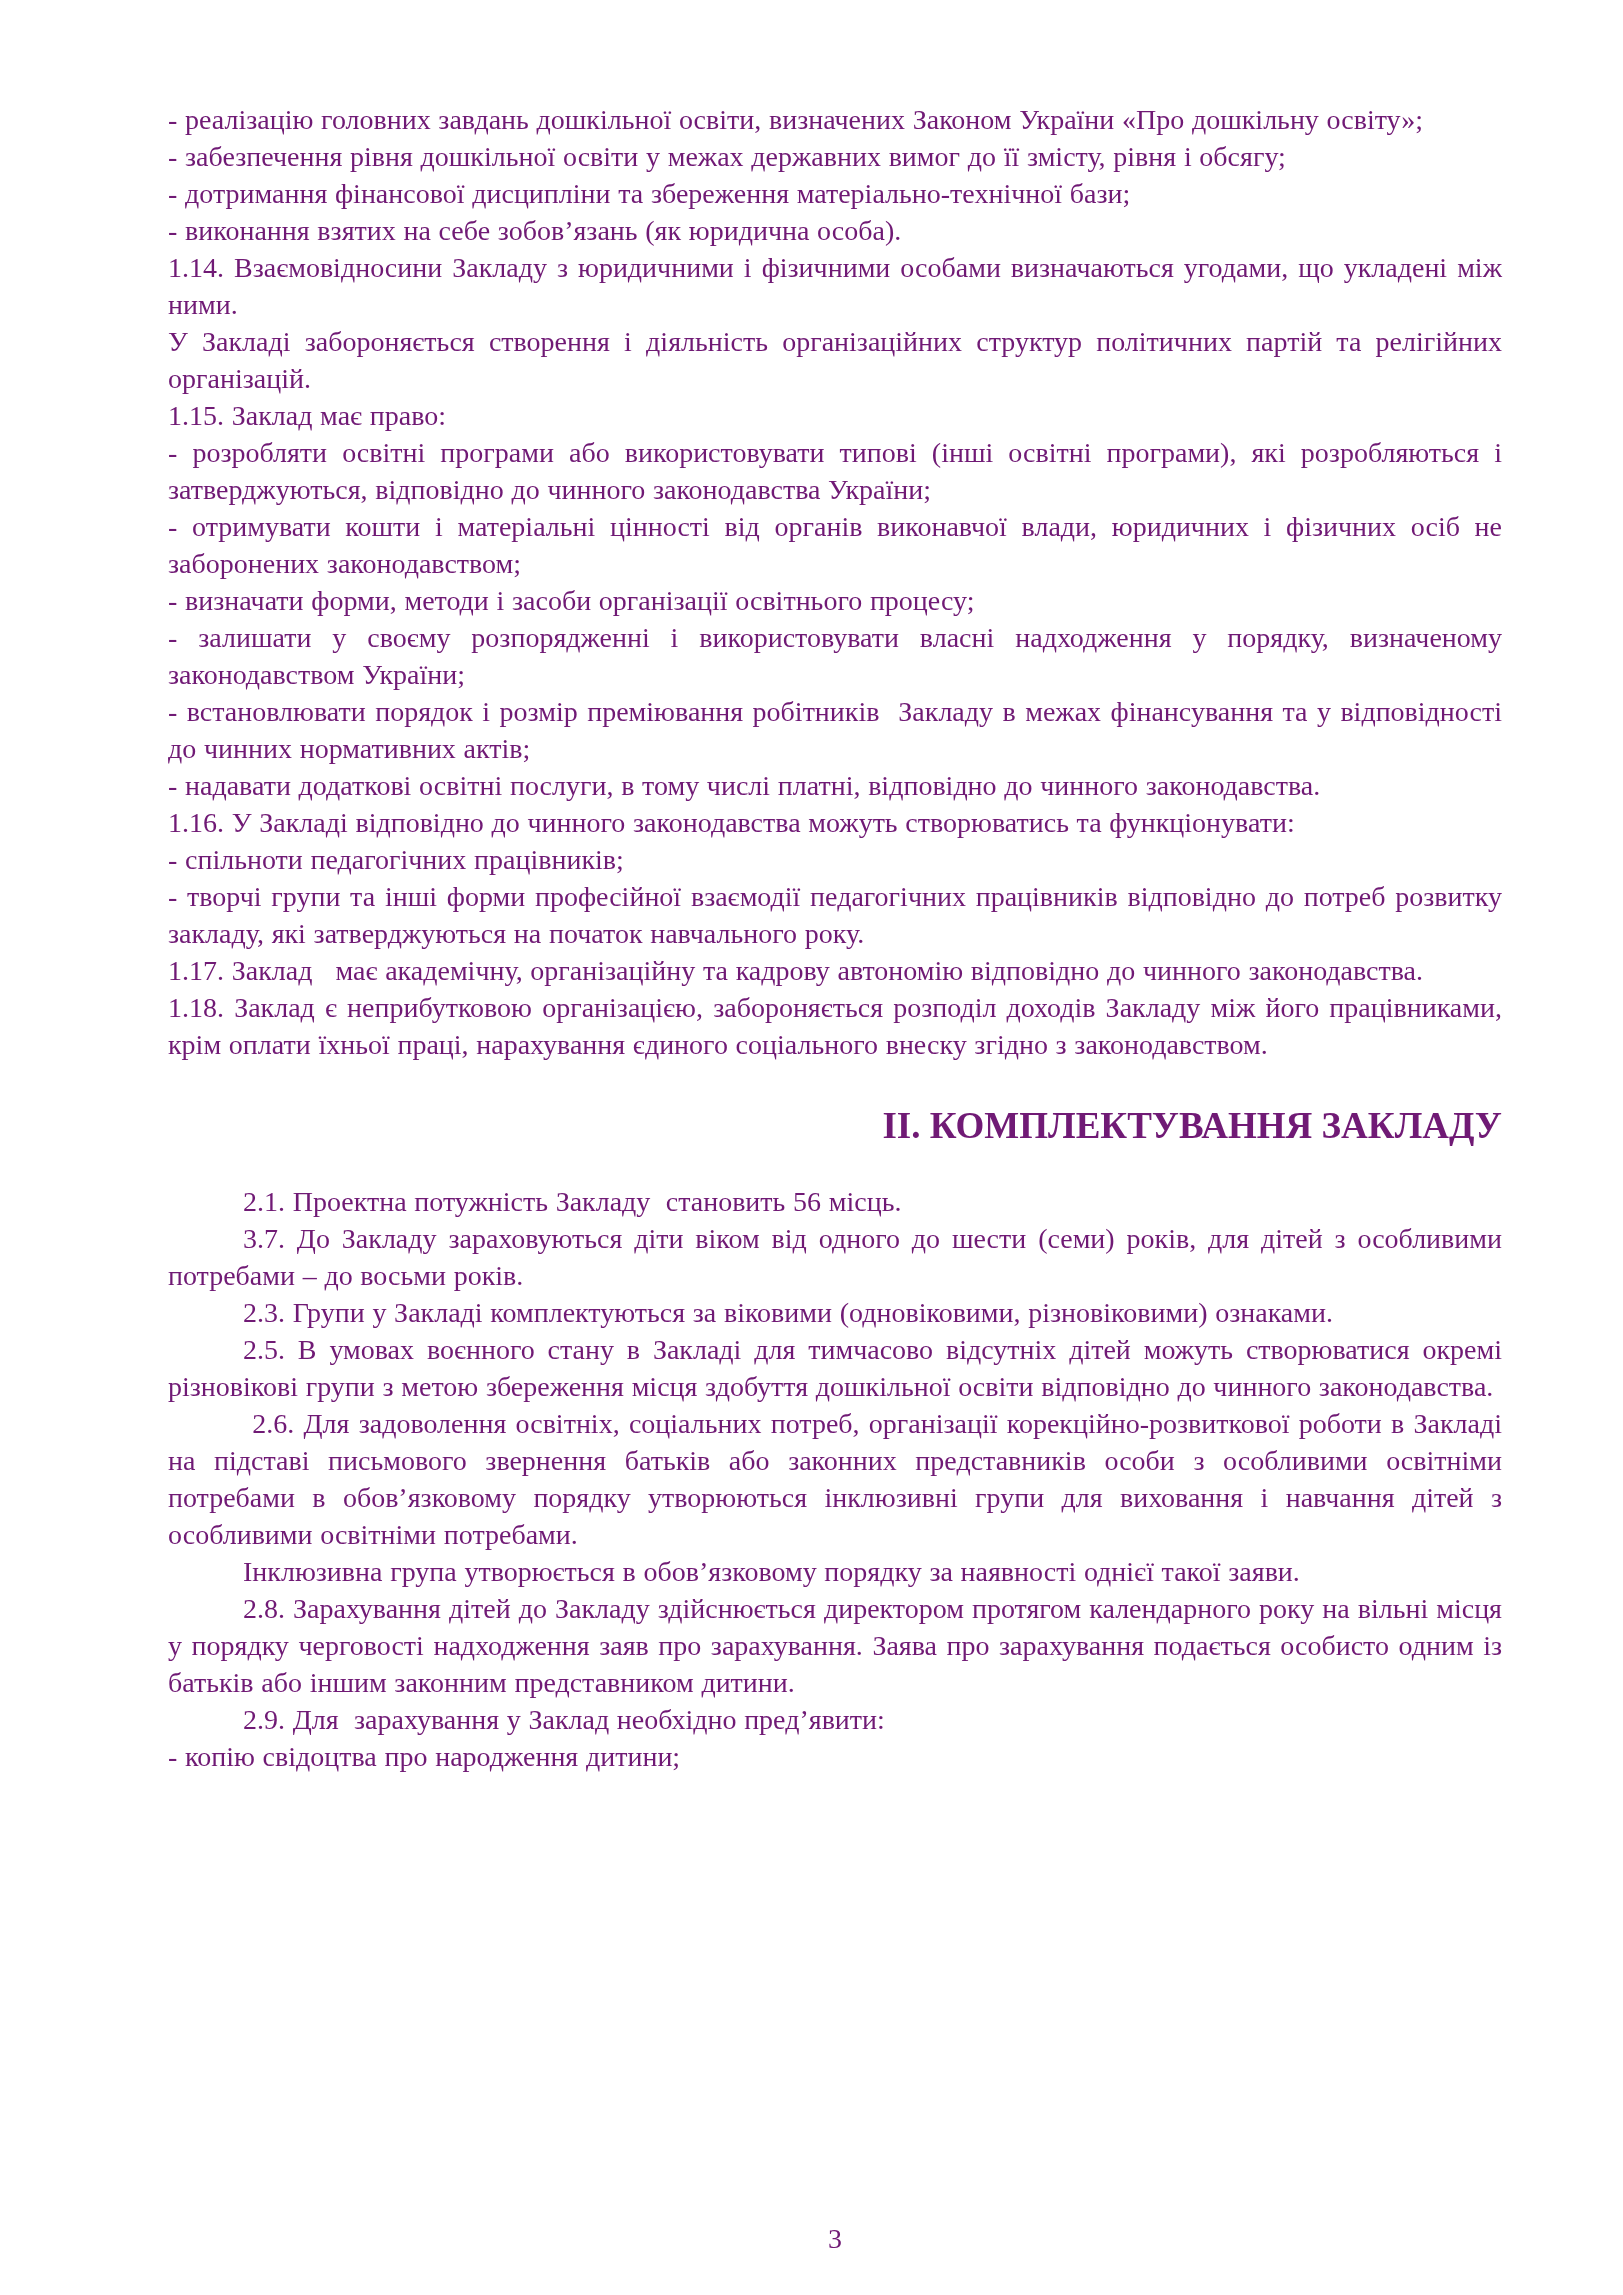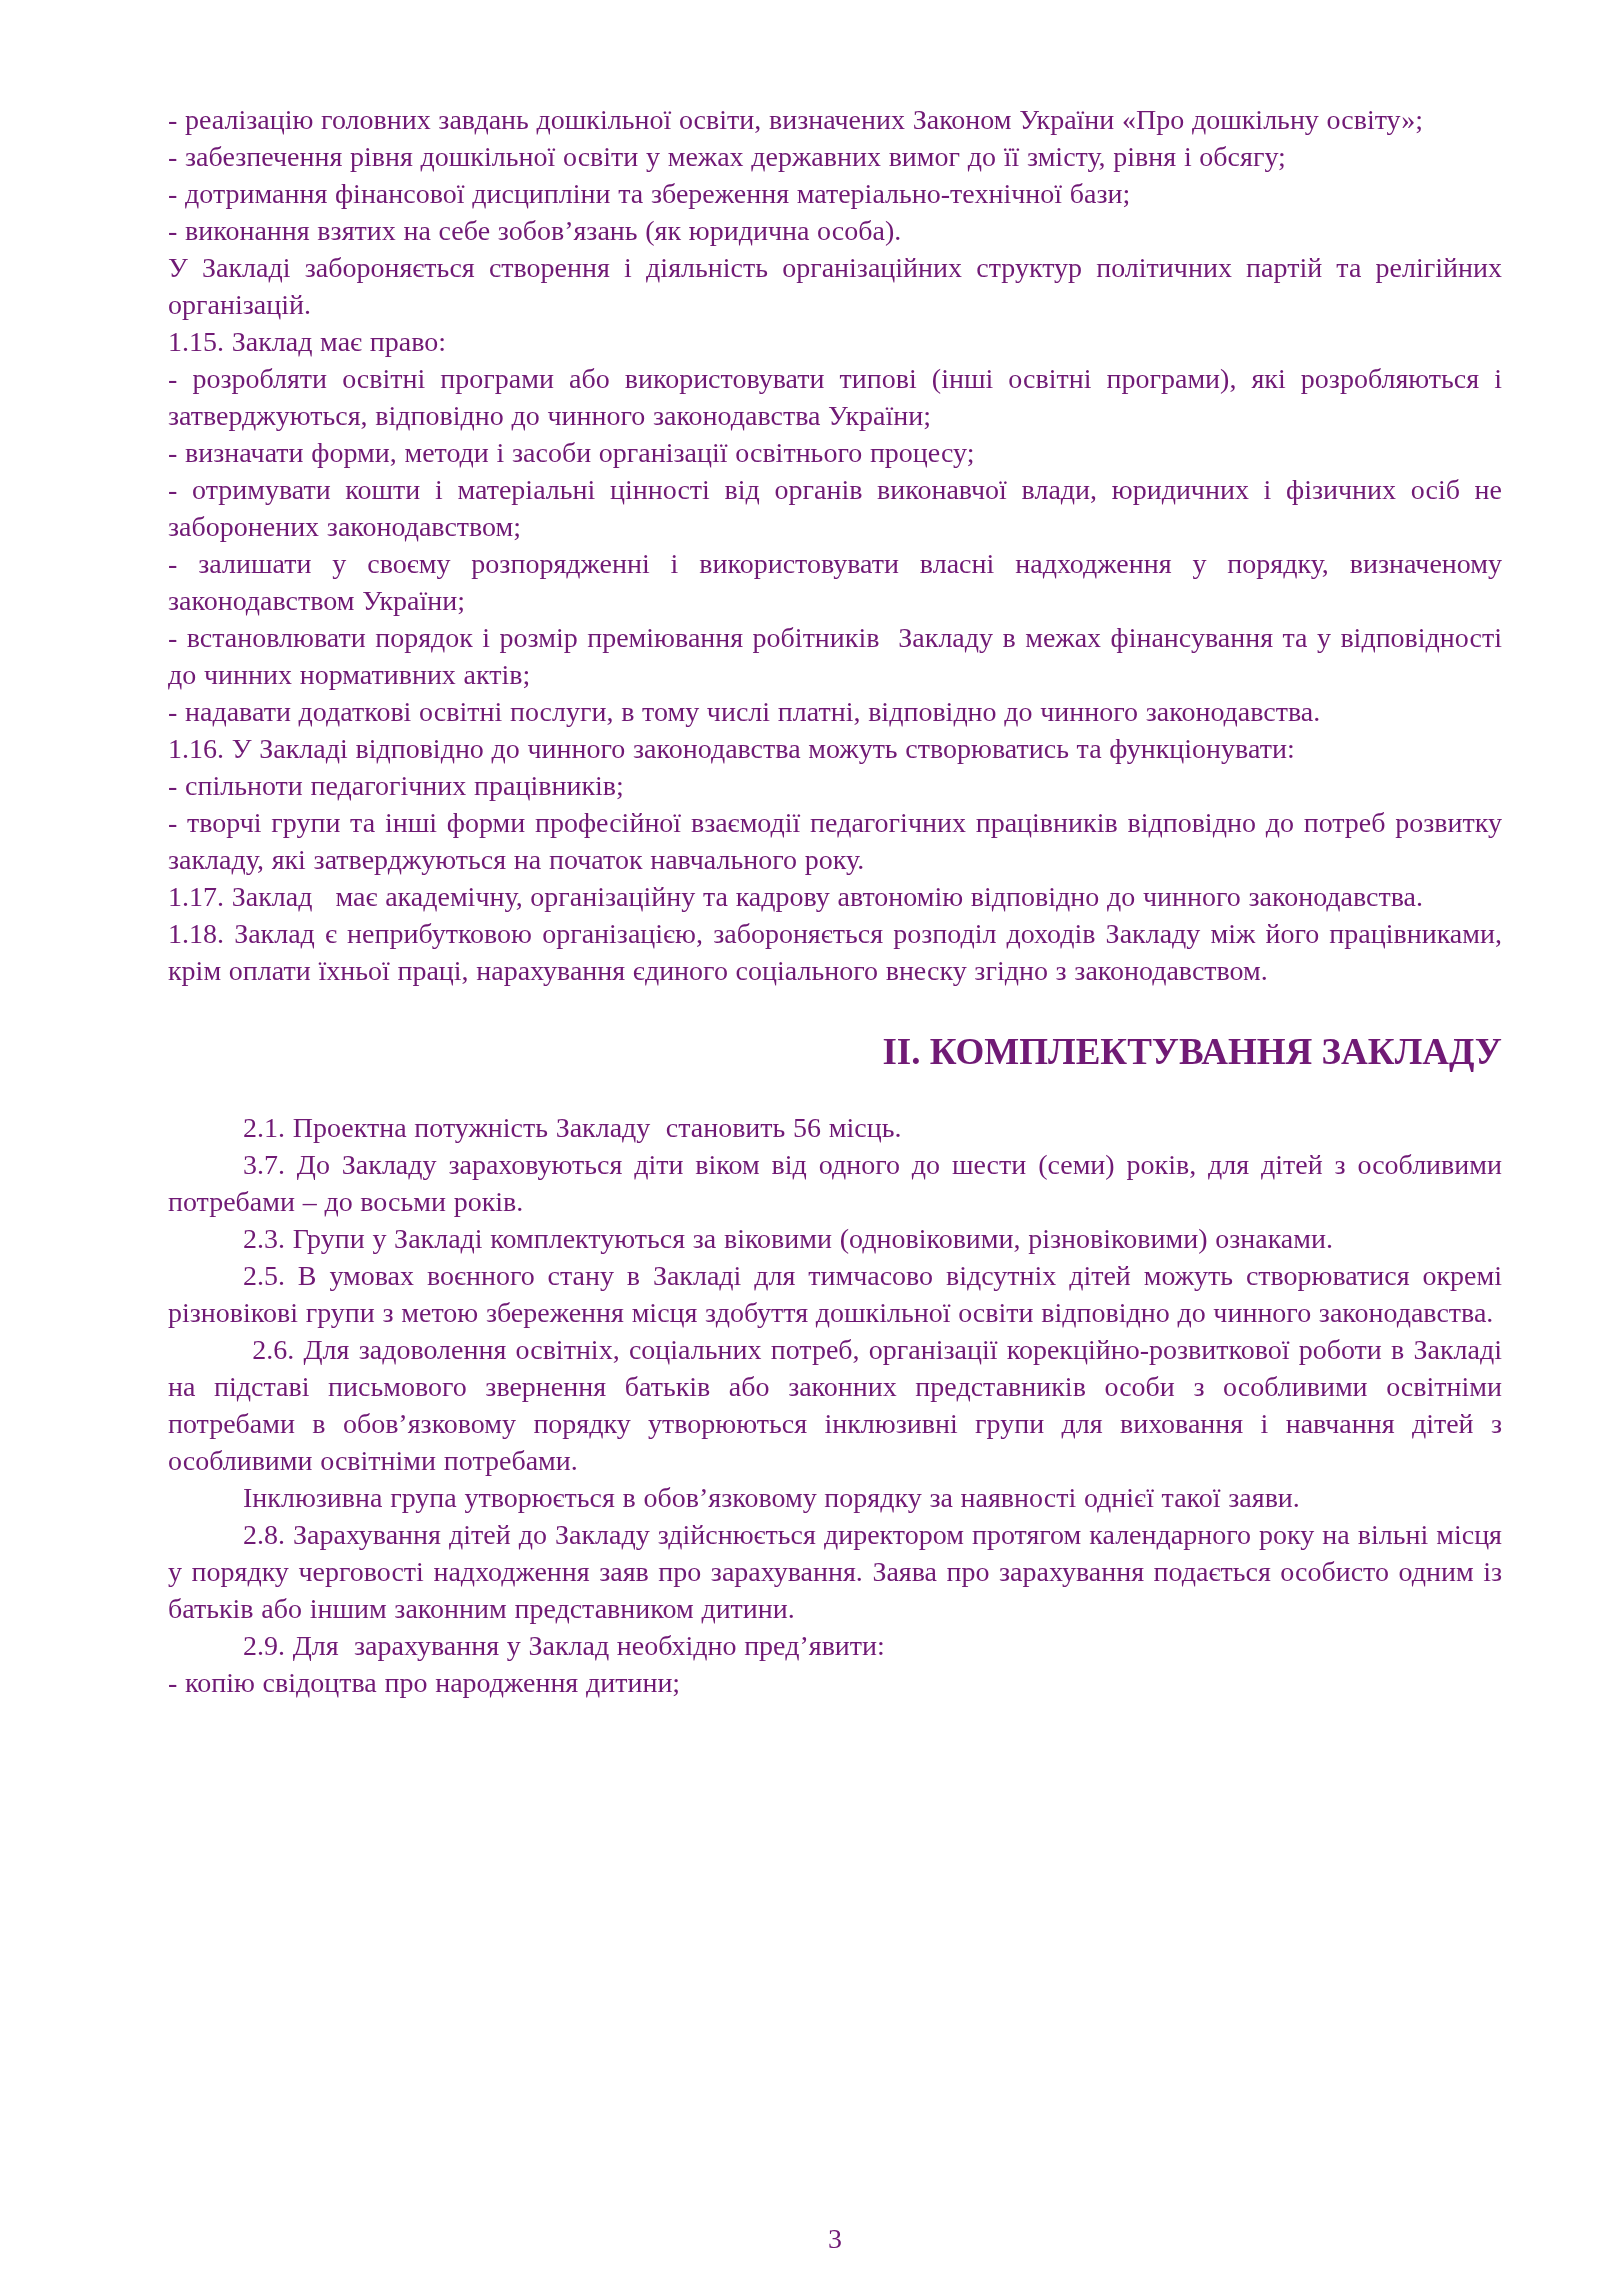--- a/index.html
+++ b/index.html
@@ -47,25 +47,26 @@
 </style>
 </head>
 <body>
 
 <div class="page">
   <div class="text-block">
       <p class="body">- реалізацію головних завдань дошкільної освіти, визначених Законом України «Про дошкільну освіту»;</p>
       <p class="body">- забезпечення рівня дошкільної освіти у межах державних вимог до її змісту, рівня і обсягу;</p>
       <p class="body">- дотримання фінансової дисципліни та збереження матеріально-технічної бази;</p>
       <p class="body">- виконання взятих на себе зобов’язань (як юридична особа).</p>
+      <p class="body">1.14. Взаємовідносини Закладу з юридичними і фізичними особами визначаються угодами, що укладені між ними.</p>
       <p class="body">У Закладі забороняється створення і діяльність організаційних структур політичних партій та релігійних організацій.</p>
       <p class="body">1.15. Заклад має право:</p>
       <p class="body">- розробляти освітні програми або використовувати типові (інші освітні програми), які розробляються і затверджуються, відповідно до чинного законодавства України;</p>
+      <p class="body">- отримувати кошти і матеріальні цінності від органів виконавчої влади, юридичних і фізичних осіб не заборонених законодавством;</p>
       <p class="body">- визначати форми, методи і засоби організації освітнього процесу;</p>
-      <p class="body">- отримувати кошти і матеріальні цінності від органів виконавчої влади, юридичних і фізичних осіб не заборонених законодавством;</p>
       <p class="body">- залишати у своєму розпорядженні і використовувати власні надходження у порядку, визначеному законодавством України;</p>
       <p class="body">- встановлювати порядок і розмір преміювання робітників  Закладу в межах фінансування та у відповідності до чинних нормативних актів;</p>
       <p class="body">- надавати додаткові освітні послуги, в тому числі платні, відповідно до чинного законодавства.</p>
       <p class="body">1.16. У Закладі відповідно до чинного законодавства можуть створюватись та функціонувати:</p>
       <p class="body">- спільноти педагогічних працівників;</p>
       <p class="body">- творчі групи та інші форми професійної взаємодії педагогічних працівників відповідно до потреб розвитку закладу, які затверджуються на початок навчального року.</p>
       <p class="body">1.17. Заклад   має академічну, організаційну та кадрову автономію відповідно до чинного законодавства.</p>
       <p class="body">1.18. Заклад є неприбутковою організацією, забороняється розподіл доходів Закладу між його працівниками, крім оплати їхньої праці, нарахування єдиного соціального внеску згідно з законодавством.</p>
       <p class="heading">ІІ. КОМПЛЕКТУВАННЯ ЗАКЛАДУ</p>
       <p class="body ind">2.1. Проектна потужність Закладу  становить 56 місць.</p>

